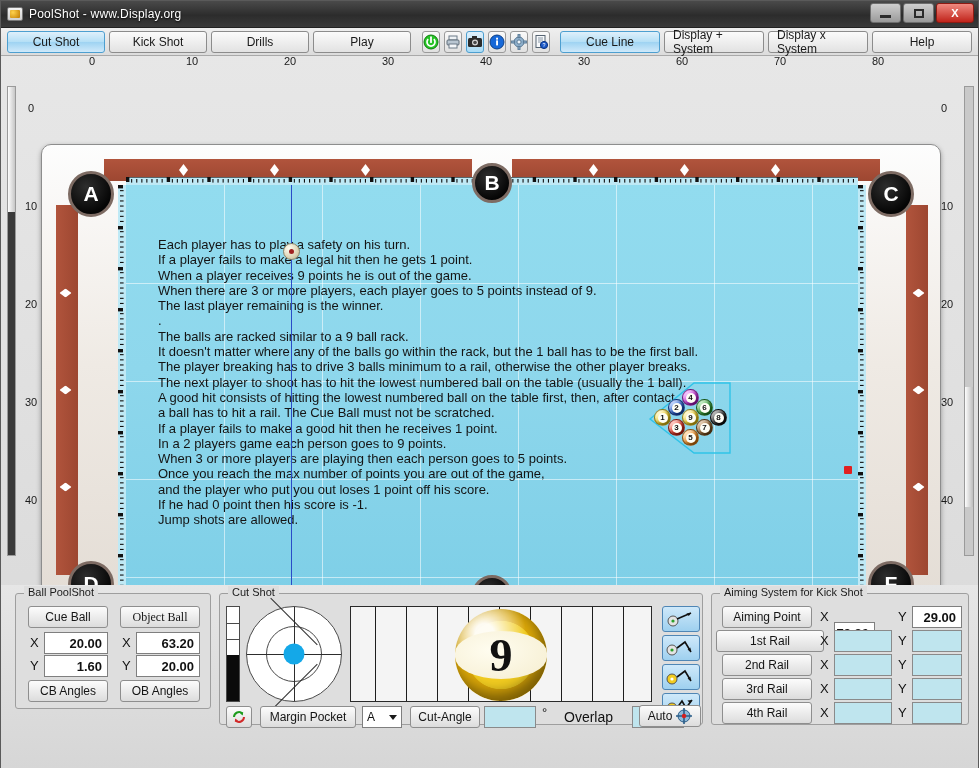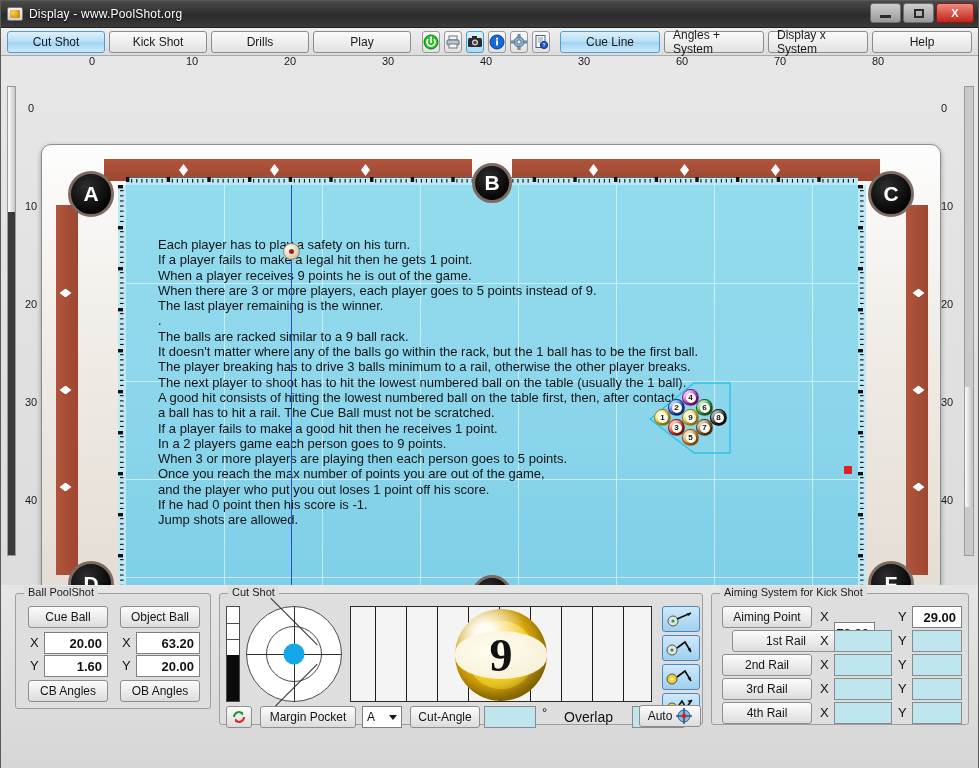--- a/index.html
+++ b/index.html
@@ -158,21 +158,21 @@
   .caret{width:0;height:0;border-left:4px solid transparent;border-right:4px solid transparent;
     border-top:5px solid #1a1a1a;}
 </style>
 </head>
 <body>
 
 <div class="app">
 
   <div class="titlebar">
     <div class="tb-icon"></div>
-    <div class="title-text">Display - www.PoolShot.org</div>
+    <div class="title-text">PoolShot - www.Display.org</div>
     <div class="wbtns">
       <div class="wbtn">
           <div class="glyph-min"></div>
         </div>
       <div class="wbtn">
           <div class="glyph-max"></div>
         </div>
       <div class="wbtn close">X</div>
     </div>
   </div>
@@ -233,21 +233,21 @@
           <g stroke="#8a98a6" stroke-width="1">
             <path d="M5 4h5M5 6h5M5 8h3"></path>
           </g>
           <circle cx="11" cy="11" r="3.6" fill="#1a58c8" stroke="#0c3380"></circle>
           <text x="11" y="13" font-size="5.4" fill="#fff" text-anchor="middle" font-family="Liberation Sans">?</text>
         </svg>
     </div>
 
     <div class="sep"></div>
     <div class="tbtn sel wide">Cue Line</div>
-    <div class="tbtn wide">Angles + System</div>
+    <div class="tbtn wide">Display + System</div>
     <div class="tbtn wide">Display x System</div>
     <div class="tbtn wide">Help</div>
   </div>
 
   <div class="tablewrap">
 
     <div class="outer-scroll-l">
       <div class="thumb"></div>
       <div class="track"></div>
     </div>
@@ -873,21 +873,21 @@
           <span>F</span>
         </div>
     </div>
   </div>
 
   <div class="bottom">
 
     <div class="group" style="left:14px;top:8px;width:196px;height:116px;">
       <div class="legend">Ball PoolShot</div>
       <div class="gbtn" style="position:absolute;left:12px;top:12px;width:80px;">Cue Ball</div>
-      <div class="gbtn" style="position:absolute;left:104px;top:12px;width:80px;">Object Ball</div>
+      <div class="gbtn" style="position:absolute;left:104px;top:12px;width:80px;font-family:Liberation Serif, serif;">Object Ball</div>
 
       <div class="lbl" style="position:absolute;left:14px;top:41px;">X</div>
       <div class="fld" style="position:absolute;left:28px;top:38px;width:64px;">20.00</div>
       <div class="lbl" style="position:absolute;left:106px;top:41px;">X</div>
       <div class="fld" style="position:absolute;left:120px;top:38px;width:64px;">63.20</div>
 
       <div class="lbl" style="position:absolute;left:14px;top:64px;">Y</div>
       <div class="fld" style="position:absolute;left:28px;top:61px;width:64px;">1.60</div>
       <div class="lbl" style="position:absolute;left:106px;top:64px;">Y</div>
       <div class="fld" style="position:absolute;left:120px;top:61px;width:64px;">20.00</div>
@@ -997,21 +997,21 @@
 
     <div class="group" style="left:710px;top:8px;width:258px;height:132px;">
       <div class="legend">Aiming System for Kick Shot</div>
 
       <div class="gbtn" style="position:absolute;left:10px;top:12px;width:90px;">Aiming Point</div>
       <div class="lbl" style="position:absolute;left:108px;top:15px;">X</div>
       <div class="fld" style="position:absolute;left:122px;top:28px;width:41px;text-align:right;">79.80</div>
       <div class="lbl" style="position:absolute;left:186px;top:15px;">Y</div>
       <div class="fld" style="position:absolute;left:200px;top:12px;width:50px;">29.00</div>
 
-      <div class="gbtn" style="position:absolute;left:20px;top:36px;width:108px;text-align:right;">1st Rail</div>
+      <div class="gbtn" style="position:absolute;left:4px;top:36px;width:108px;text-align:right;">1st Rail</div>
       <div class="lbl" style="position:absolute;left:108px;top:39px;">X</div>
       <div class="fld cy" style="position:absolute;left:122px;top:36px;width:58px;"></div>
       <div class="lbl" style="position:absolute;left:186px;top:39px;">Y</div>
       <div class="fld cy" style="position:absolute;left:200px;top:36px;width:50px;"></div>
 
       <div class="gbtn" style="position:absolute;left:10px;top:60px;width:90px;">2nd Rail</div>
       <div class="lbl" style="position:absolute;left:108px;top:63px;">X</div>
       <div class="fld cy" style="position:absolute;left:122px;top:60px;width:58px;"></div>
       <div class="lbl" style="position:absolute;left:186px;top:63px;">Y</div>
       <div class="fld cy" style="position:absolute;left:200px;top:60px;width:50px;"></div>

